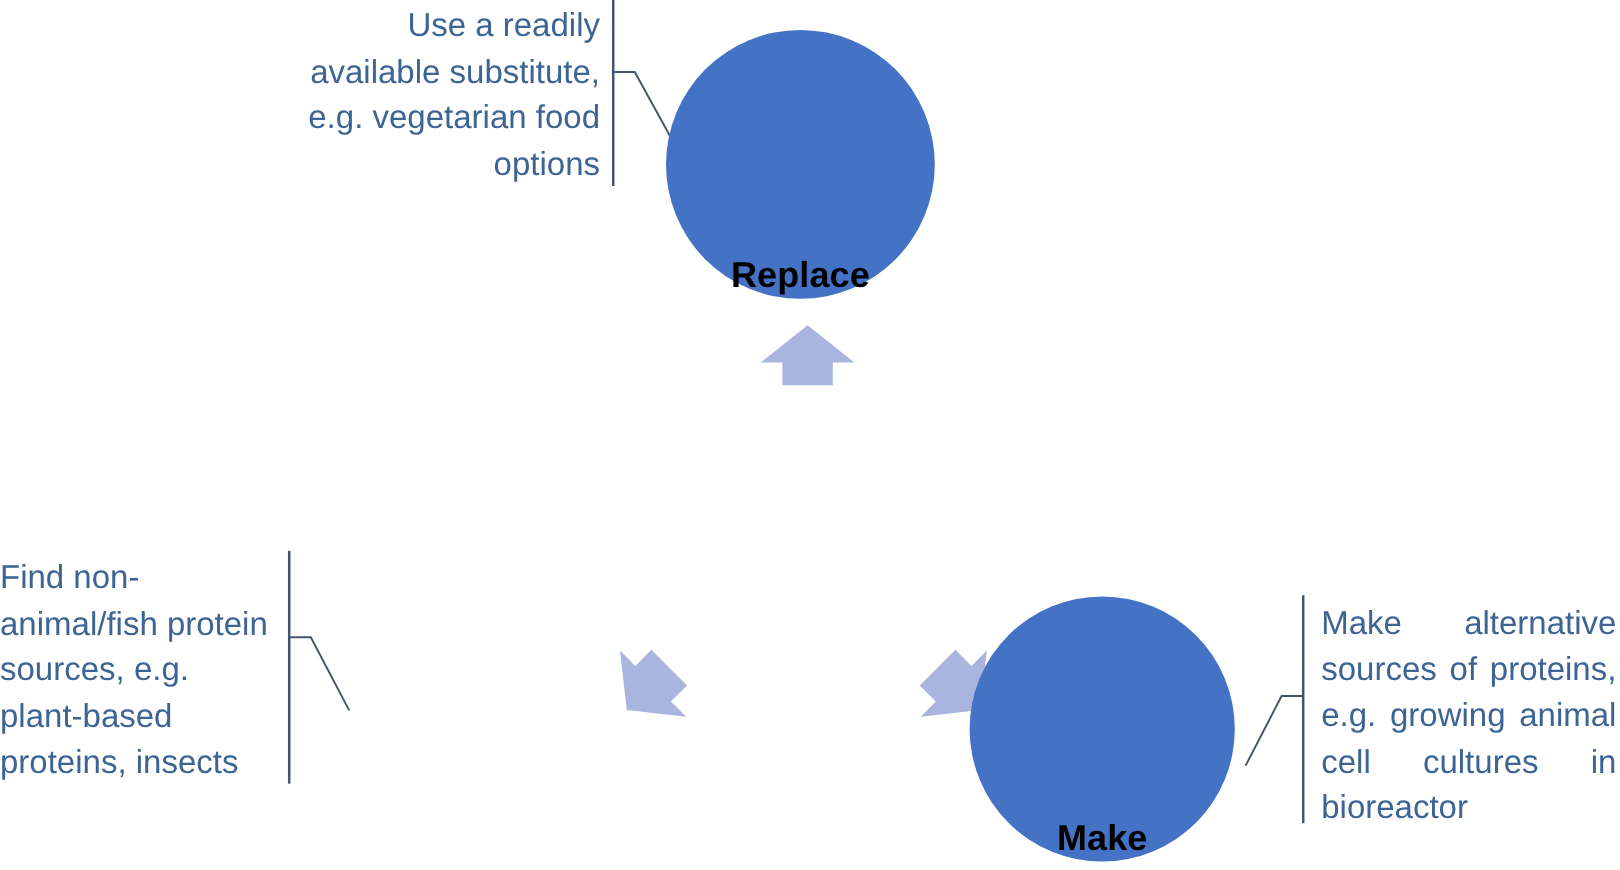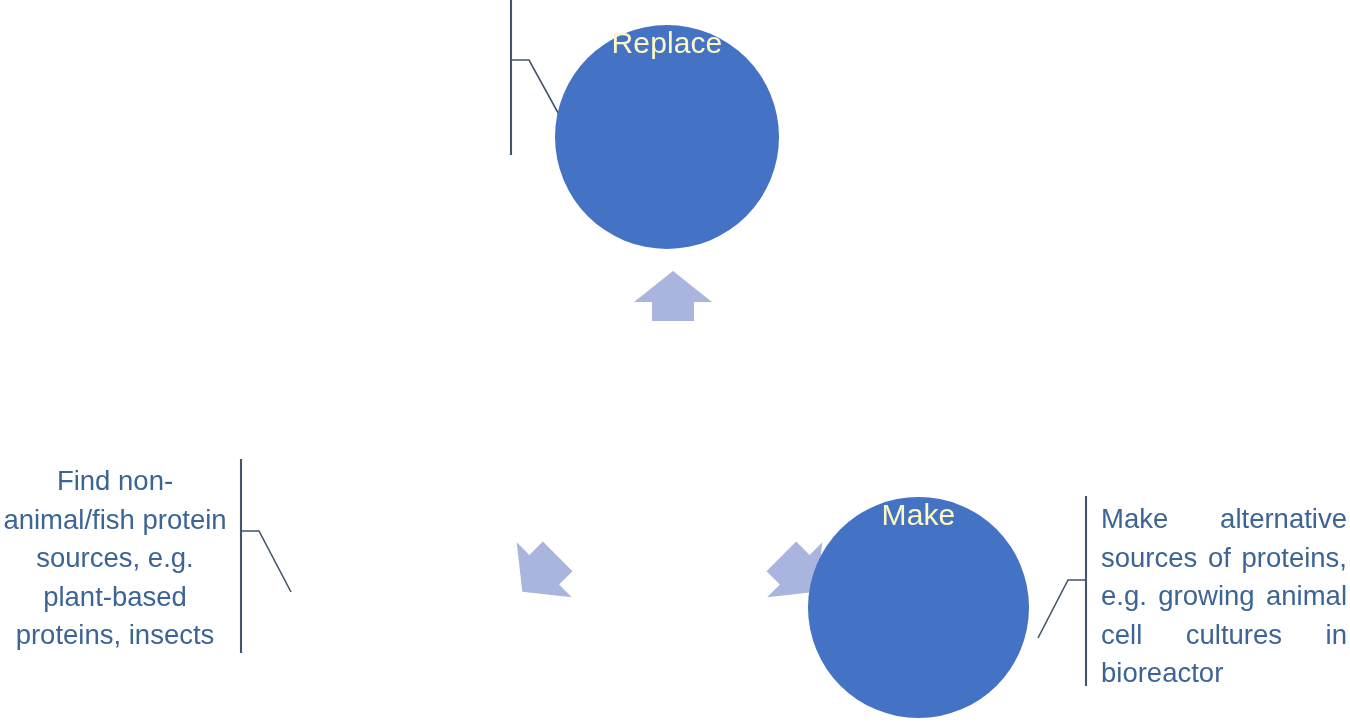--- a/index.html
+++ b/index.html
@@ -22,25 +22,25 @@
     width: 1350px;
     height: 725px;
   }
 
   
   .node {
     position: absolute;
     border-radius: 50%;
     background: #4472C4;
     display: flex;
-    align-items: flex-start;
+    align-items: flex-end;
     justify-content: center;
     text-align: center;
-    color: #fef9c3;
-    font-weight: 400;
+    color: #000000;
+    font-weight: 700;
     line-height: 1.22;
     letter-spacing: 0.1px;
   }
 
   #node-replace {
     left: 555px;
     top: 25px;
     width: 224px;
     height: 224px;
     font-size: 30px;
@@ -89,21 +89,21 @@
     left: 248px;
     top: 2px;
     width: 252px;
     text-align: right;
   }
 
   #callout-modify {
     left: 0px;
     top: 462px;
     width: 230px;
-    text-align: center;
+    text-align: left;
   }
 
   #callout-make {
     left: 1101px;
     top: 500px;
     width: 246px;
     text-align: justify;
     text-align-last: left;
   }
 
@@ -155,18 +155,19 @@
 
   <div class="node" id="node-replace">
     <span class="node-label">Replace</span>
   </div>
 
 
   <div class="node" id="node-make">
     <span class="node-label">Make</span>
   </div>
 
+  <div class="callout" id="callout-replace">Use a readily available substitute, e.g. vegetarian food options</div>
 
   <div class="callout" id="callout-modify">Find non-animal/fish protein sources, e.g. plant-based proteins, insects</div>
 
   <div class="callout" id="callout-make">Make alternative sources of proteins, e.g. growing animal cell cultures in bioreactor</div>
 
 </div>
 
 </body></html>

